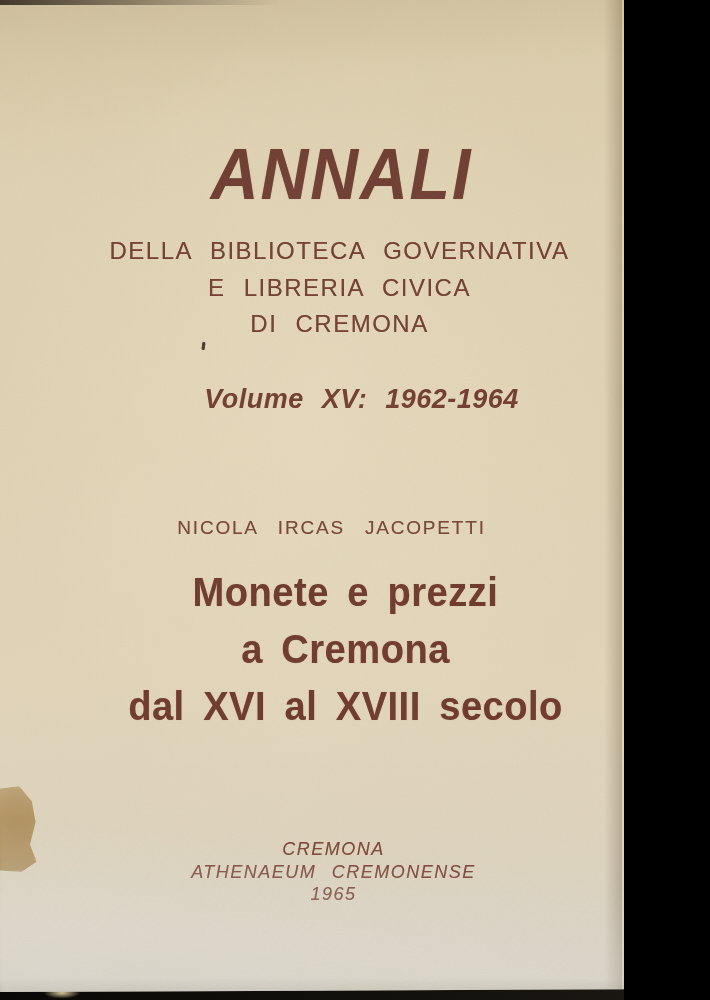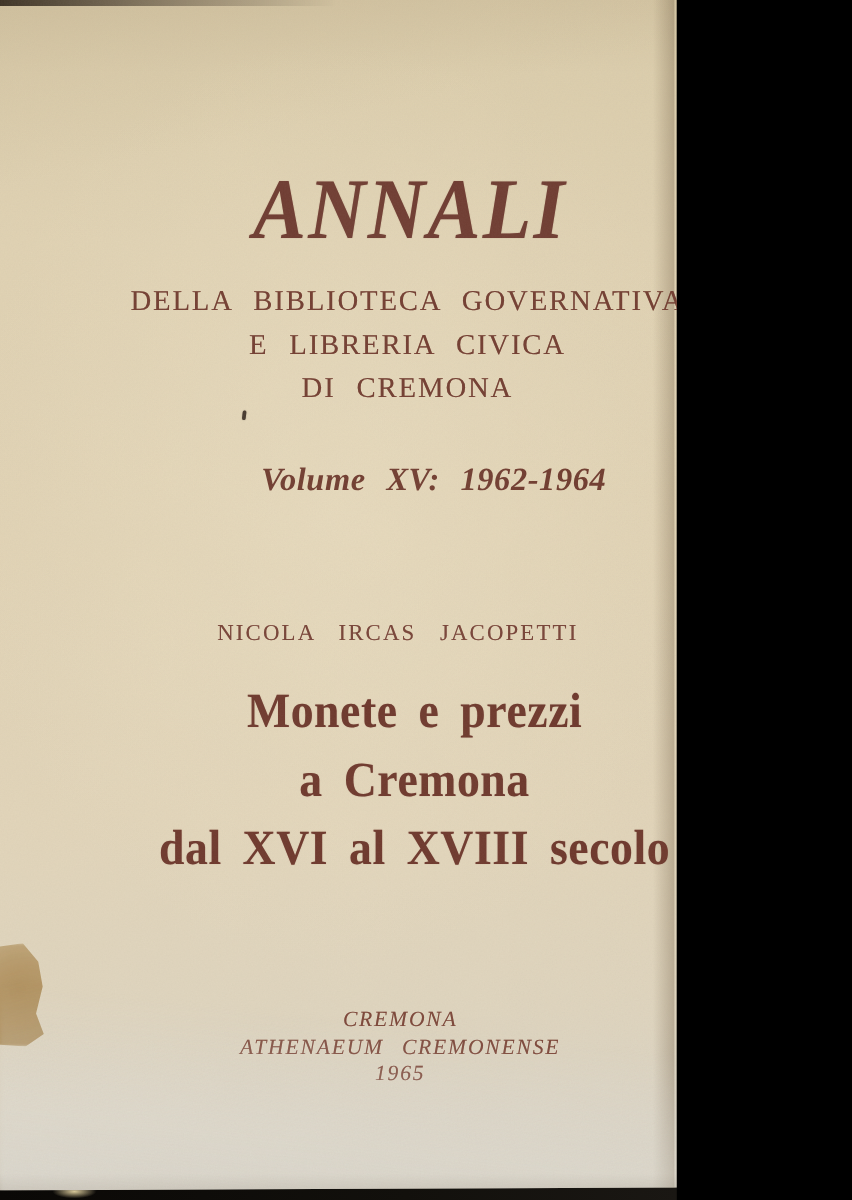--- a/index.html
+++ b/index.html
@@ -1,23 +1,23 @@
 <!DOCTYPE html>
 <html style="--paper: #e2d4b6; --ink: #6e3a2f; --scan-background: #0e0b08; --stain: #b2925f;"><head>
 <meta charset="utf-8">
 <style>
   html,body{margin:0;padding:0;background:#000;}
   .scene{
     position:relative;
-    width:564px;height:1000px;
+    width:624px;height:1000px;
     overflow:hidden;
     background:
       radial-gradient(26px 8px at 62px 993px, rgba(226,209,160,.95), rgba(226,209,160,0) 70%),
       linear-gradient(90deg,#0a0806 0%, #12100c 60%, #1a1713 100%);
-    font-family:Liberation Serif, serif;
+    font-family:Liberation Sans, sans-serif;
   }
   
   .cover{
     position:absolute;inset:0;
     clip-path:polygon(0 0, 703px 0, 707px 989px, 0 992px);
     background:
       radial-gradient(420px 520px at 50% 42%, rgba(238,227,200,.45), rgba(238,227,200,0) 75%),
       linear-gradient(168deg, rgba(197,180,146,.35) 0%, rgba(197,180,146,0) 14%),
       linear-gradient(180deg,
         #d5c6a4 0%, #ddcfae 6%, #e1d3b4 20%,

